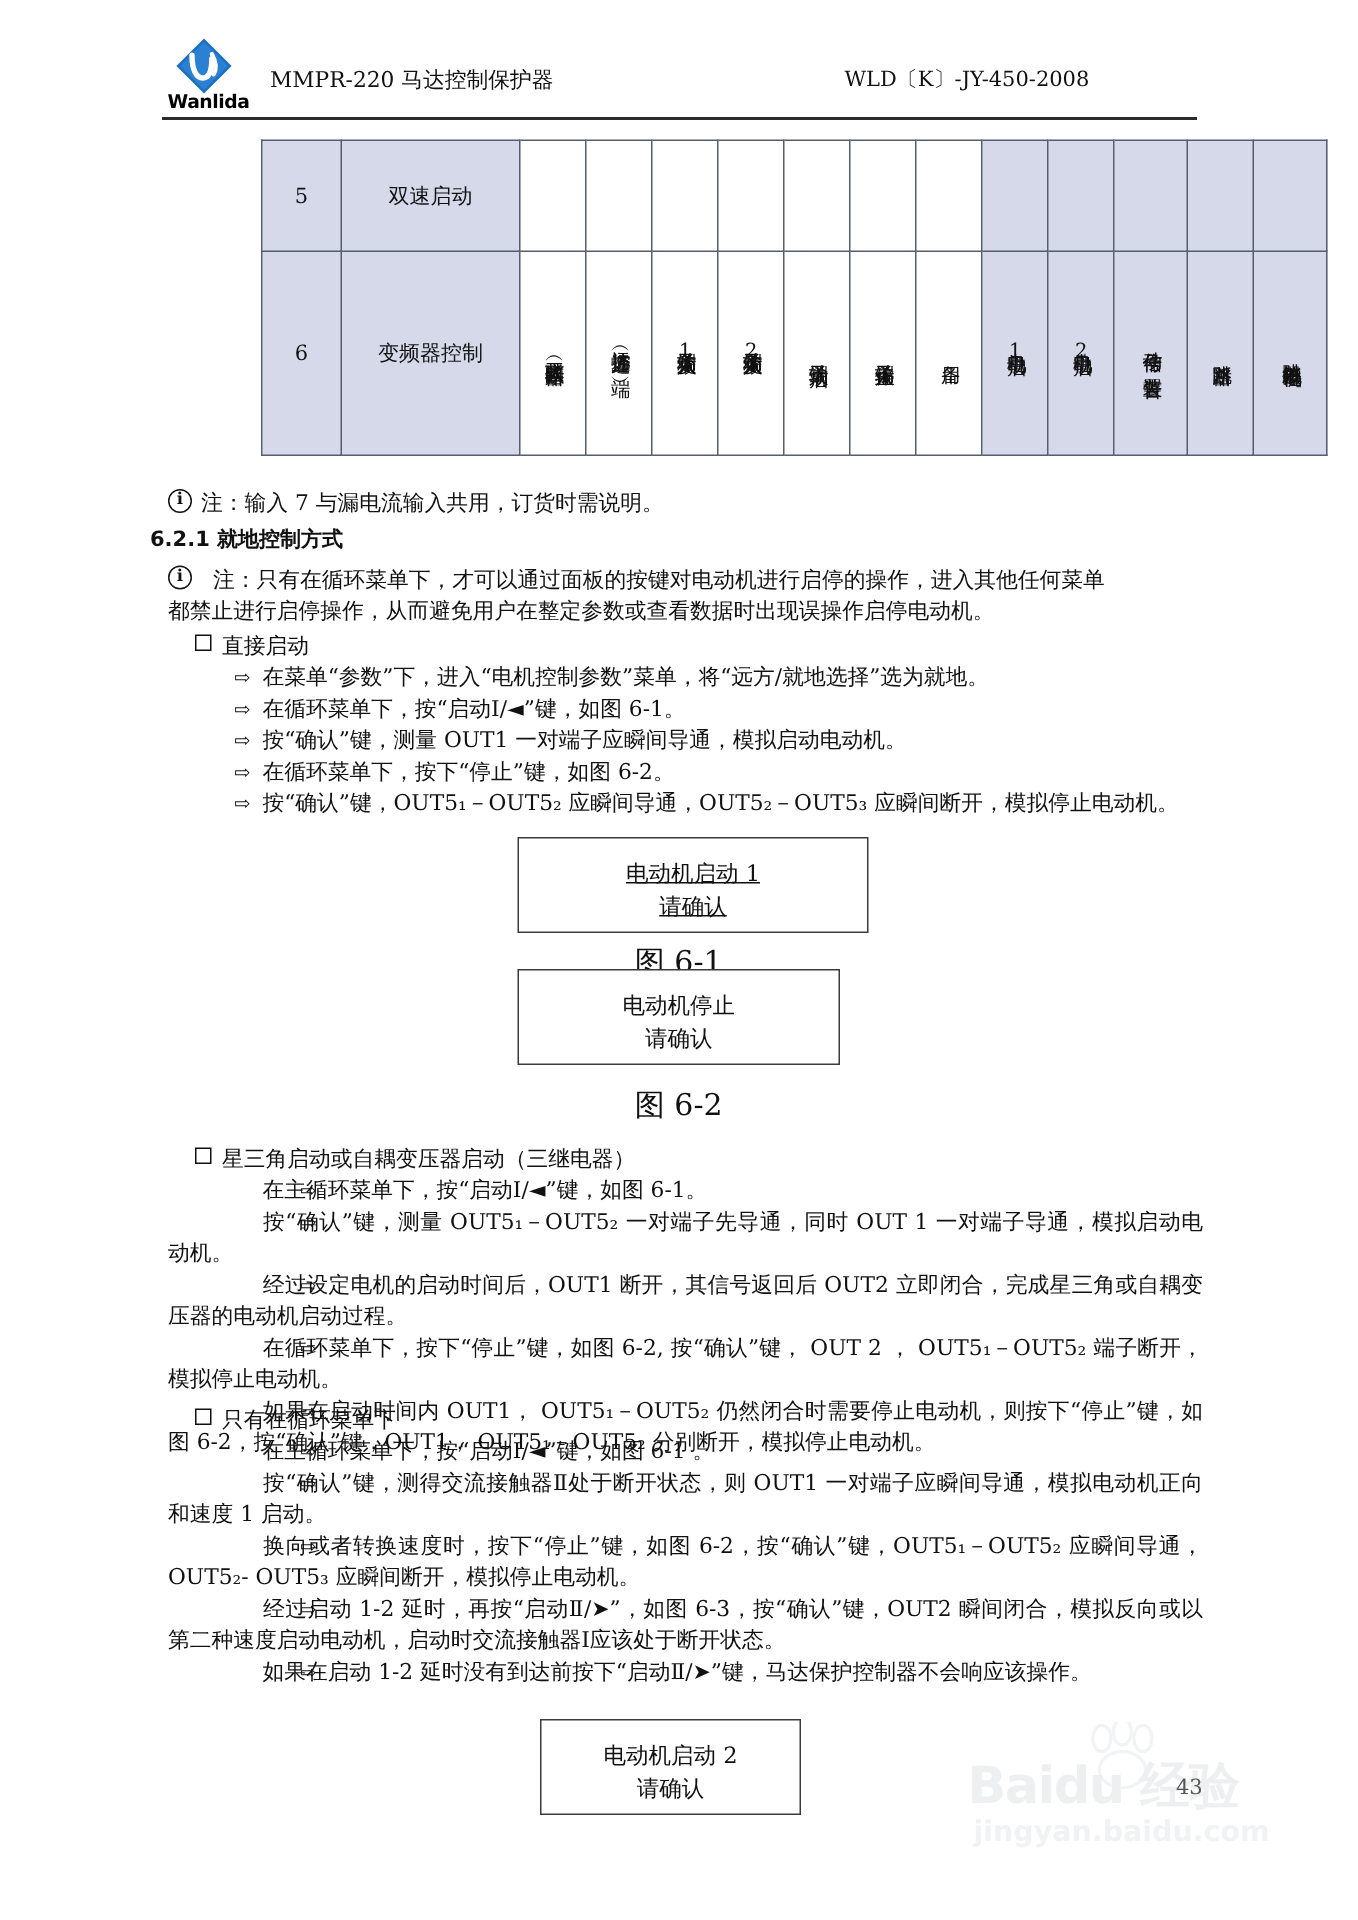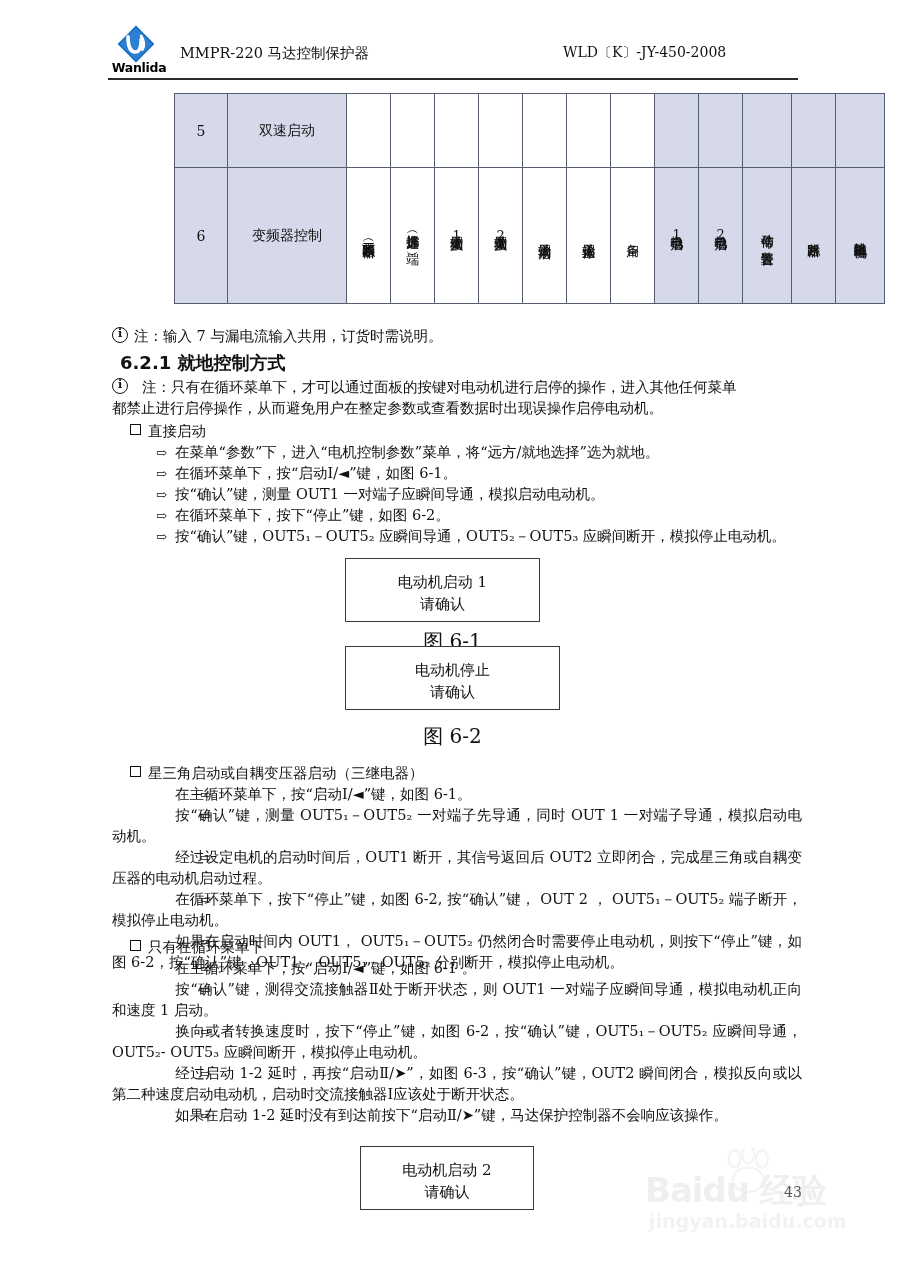--- a/index.html
+++ b/index.html
@@ -142,24 +142,24 @@
   .para {
     position: absolute;
     font-size: 14.5px;
     line-height: 21px;
     text-align: justify;
   }
   .col { left: 112px; width: 690px; }
 
   .sec-title {
     position: absolute;
-    left: 120px;
+    left: 100px;
     font-family: "DejaVu Sans", "Liberation Sans", sans-serif;
     font-weight: bold;
-    font-size: 18px;
+    font-size: 14px;
   }
 
   .bullet-sq {
     display: inline-block;
     width: 9px; height: 9px;
     border: 1.6px solid #111;
     margin-right: 7px;
     vertical-align: 1px;
   }
   .arrow {
@@ -314,21 +314,21 @@
       <span class="arrow">⇨</span><span>按“确认”键，测量 OUT1 一对端子应瞬间导通，模拟启动电动机。</span>
     </div>
     <div class="lvl2">
       <span class="arrow">⇨</span><span>在循环菜单下，按下“停止”键，如图 6-2。</span>
     </div>
     <div class="lvl2">
       <span class="arrow">⇨</span><span>按“确认”键，OUT5₁－OUT5₂ 应瞬间导通，OUT5₂－OUT5₃ 应瞬间断开，模拟停止电动机。</span>
     </div>
   </div>
 
-  <div class="dlg" style="left:345px; top:558px; width:195px; height:64px;">
+  <div class="dlg" style="left:345px; top:558px; width:234px; height:64px;text-decoration:underline;">
     <div>电动机启动 1</div>
     <div>请确认</div>
   </div>
   <div class="figcap" style="left:345px; top:628px; width:215px;">图 6-1</div>
 
   <div class="dlg" style="left:345px; top:646px; width:215px; height:64px;">
     <div>电动机停止</div>
     <div>请确认</div>
   </div>
   <div class="figcap" style="left:345px; top:723px; width:215px;">图 6-2</div>

